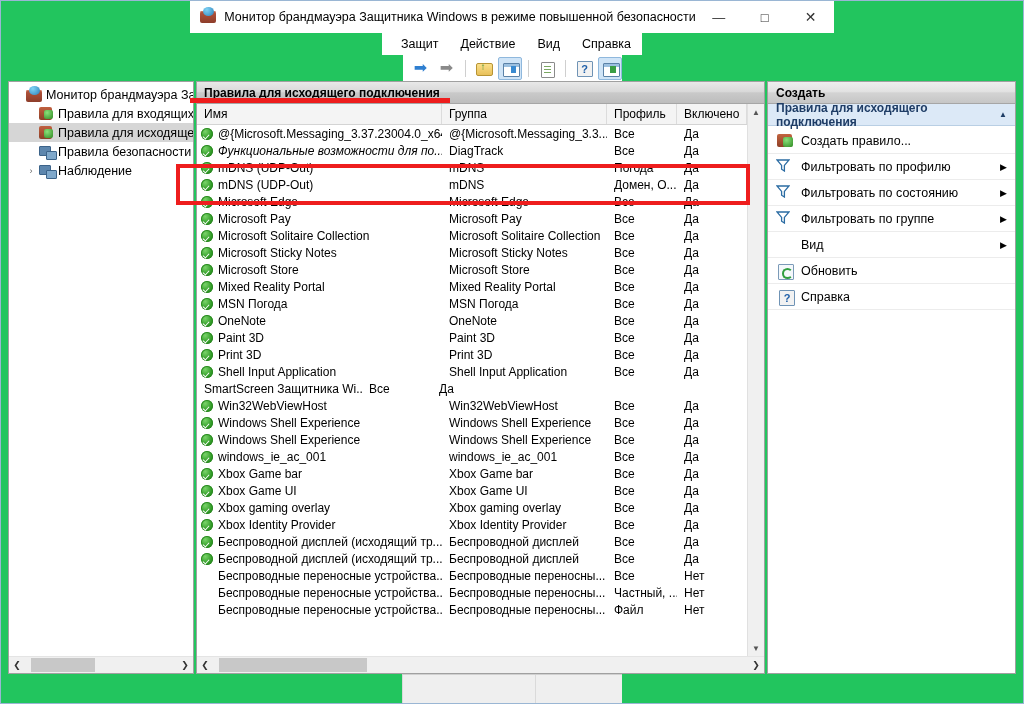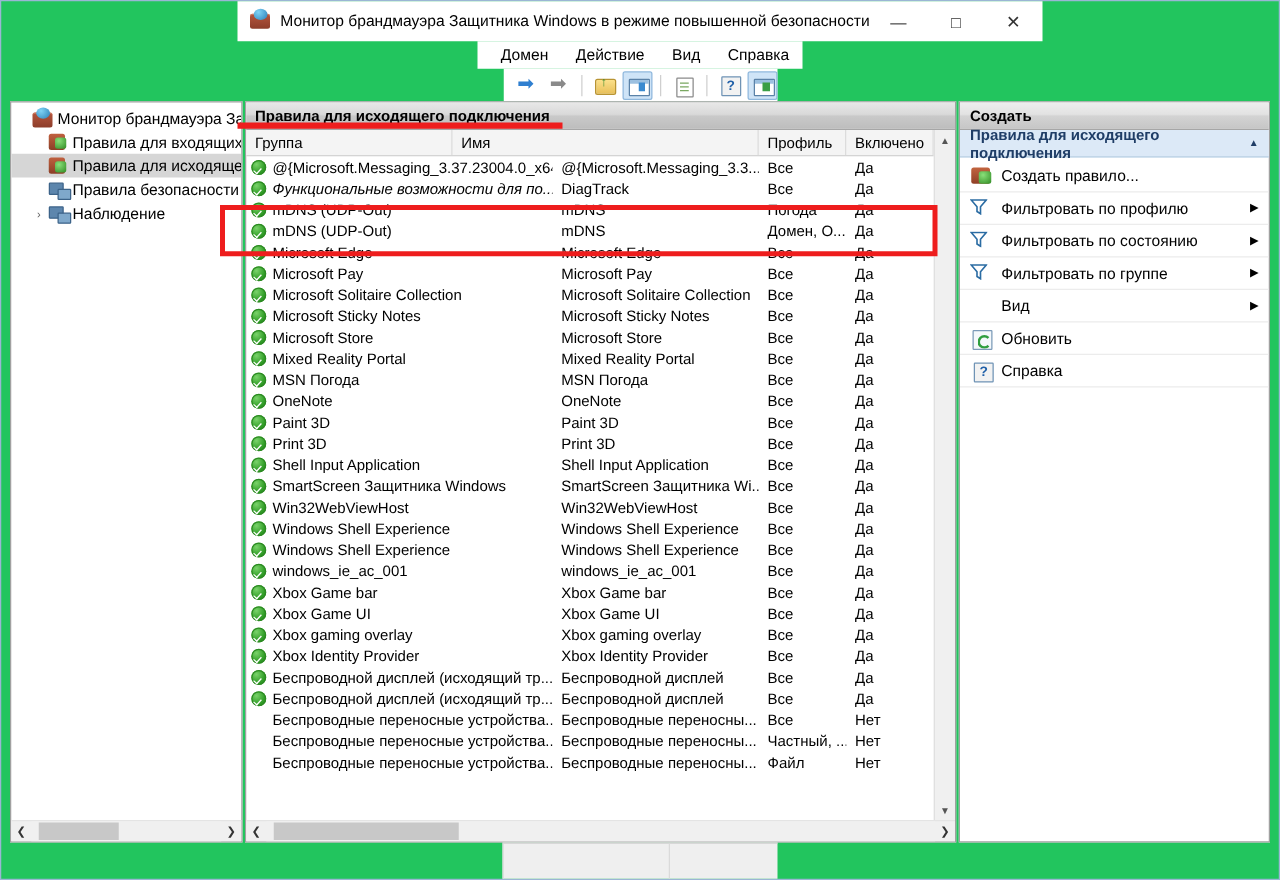--- a/index.html
+++ b/index.html
@@ -171,21 +171,21 @@
     </div>
     <div class="title-text">Монитор брандмауэра Защитника Windows в режиме повышенной безопасности</div>
     <div class="wbtns">
       <div class="wbtn">—</div>
       <div class="wbtn">□</div>
       <div class="wbtn close">✕</div>
     </div>
   </div>
 
   <div class="menubar">
-    <div class="menu-item">Домен</div>
+    <div class="menu-item">Защит</div>
     <div class="menu-item">Действие</div>
     <div class="menu-item">Вид</div>
     <div class="menu-item">Справка</div>
   </div>
 
   <div class="toolbar">
     <div class="tb">
       <span class="ic-arrow" style="color:#2f7fd0;">➡</span>
     </div>
     <div class="tb">
@@ -271,22 +271,22 @@
         </div>
         <div class="arr">❯</div>
       </div>
     </div>
 
     <div class="listpane">
       <div class="pane-title">Правила для исходящего подключения</div>
       <div class="list-wrap">
         <div class="list-main">
           <div class="cols" id="cols">
+              <div class="col" style="width: 245px;">Имя</div>
               <div class="col" style="width: 165px;">Группа</div>
-              <div class="col" style="width: 245px;">Имя</div>
               <div class="col" style="width: 70px;">Профиль</div>
               <div class="col" style="width: 70px;">Включено</div>
             </div>
           <div class="rows" id="rows">
               <div class="row">
                 <div class="cell name" style="width: 245px;">
                   <span class="gicon"></span>
                   <span>@{Microsoft.Messaging_3.37.23004.0_x64...</span>
                 </div>
                 <div class="cell" style="width: 165px;">@{Microsoft.Messaging_3.3...</div>
@@ -413,24 +413,20 @@
               <div class="row">
                 <div class="cell name" style="width: 245px;">
                   <span class="gicon"></span>
                   <span>Shell Input Application</span>
                 </div>
                 <div class="cell" style="width: 165px;">Shell Input Application</div>
                 <div class="cell" style="width: 70px;">Все</div>
                 <div class="cell" style="width: 70px;">Да</div>
               </div>
               <div class="row">
-                <div class="cell name" style="width: 245px;">
-                  <span class="gicon"></span>
-                  <span>SmartScreen Защитника Windows</span>
-                </div>
                 <div class="cell" style="width: 165px;">SmartScreen Защитника Wi...</div>
                 <div class="cell" style="width: 70px;">Все</div>
                 <div class="cell" style="width: 70px;">Да</div>
               </div>
               <div class="row">
                 <div class="cell name" style="width: 245px;">
                   <span class="gicon"></span>
                   <span>Win32WebViewHost</span>
                 </div>
                 <div class="cell" style="width: 165px;">Win32WebViewHost</div>

